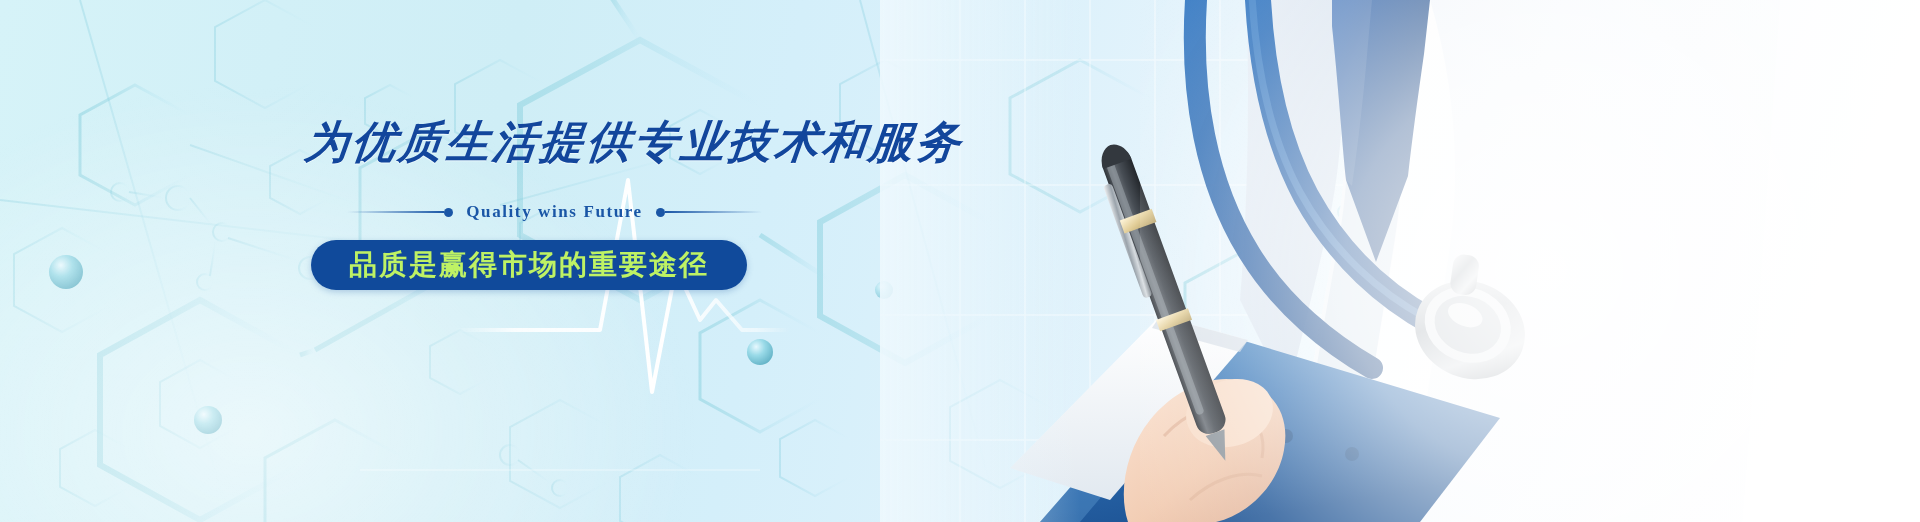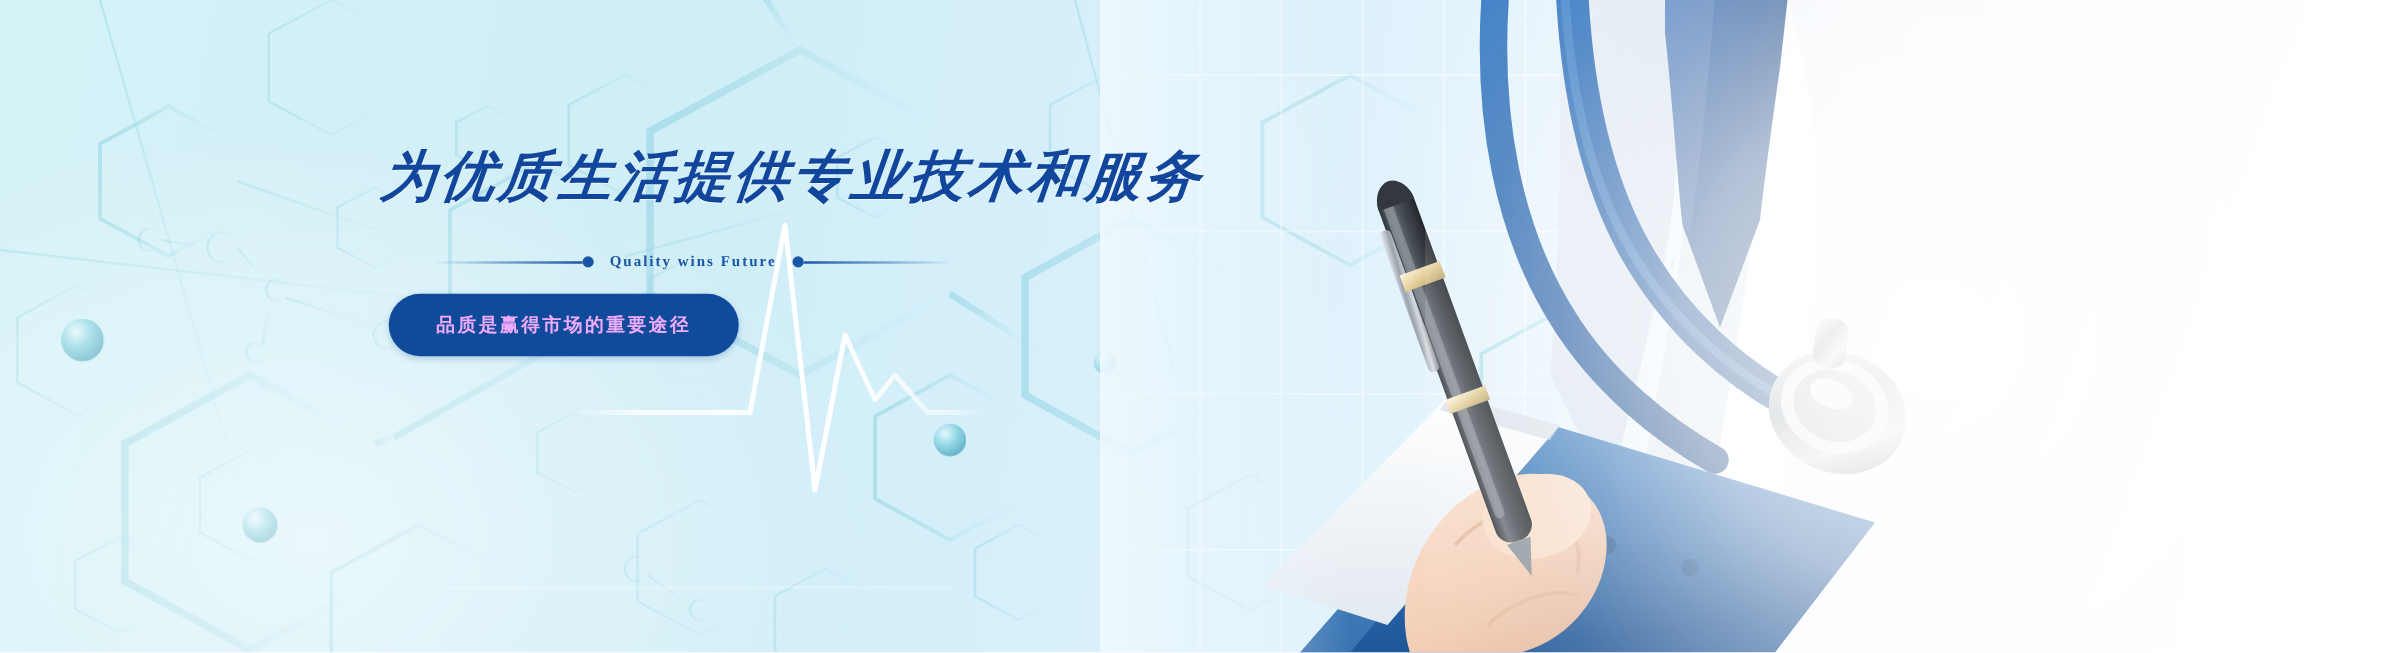--- a/index.html
+++ b/index.html
@@ -108,40 +108,40 @@
   .tag-dot {
     width: 9px;
     height: 9px;
     border-radius: 50%;
     background: #1a56a6;
     flex: 0 0 auto;
   }
   .tagline-en {
     font-family: "Liberation Serif", serif;
     font-weight: bold;
-    font-size: 12px;
+    font-size: 17px;
     letter-spacing: 1.6px;
     color: #1a56a6;
     padding: 0 13px;
     white-space: nowrap;
     flex: 0 0 auto;
   }
 
   .pill {
     margin-top: 18px;
     margin-left: 6px;
     display: inline-flex;
     align-items: center;
     justify-content: center;
     height: 50px;
     padding: 0 38px;
     border-radius: 26px;
     background: #104a9b;
-    color: #f0abfc;
-    font-size: 15px;
+    color: #bef264;
+    font-size: 28px;
     font-weight: bold;
     letter-spacing: 2px;
     white-space: nowrap;
     box-shadow: 0 2px 6px rgba(16,74,155,0.25);
   }
 </style>
 </head>
 <body>
 
 <div id="banner">

